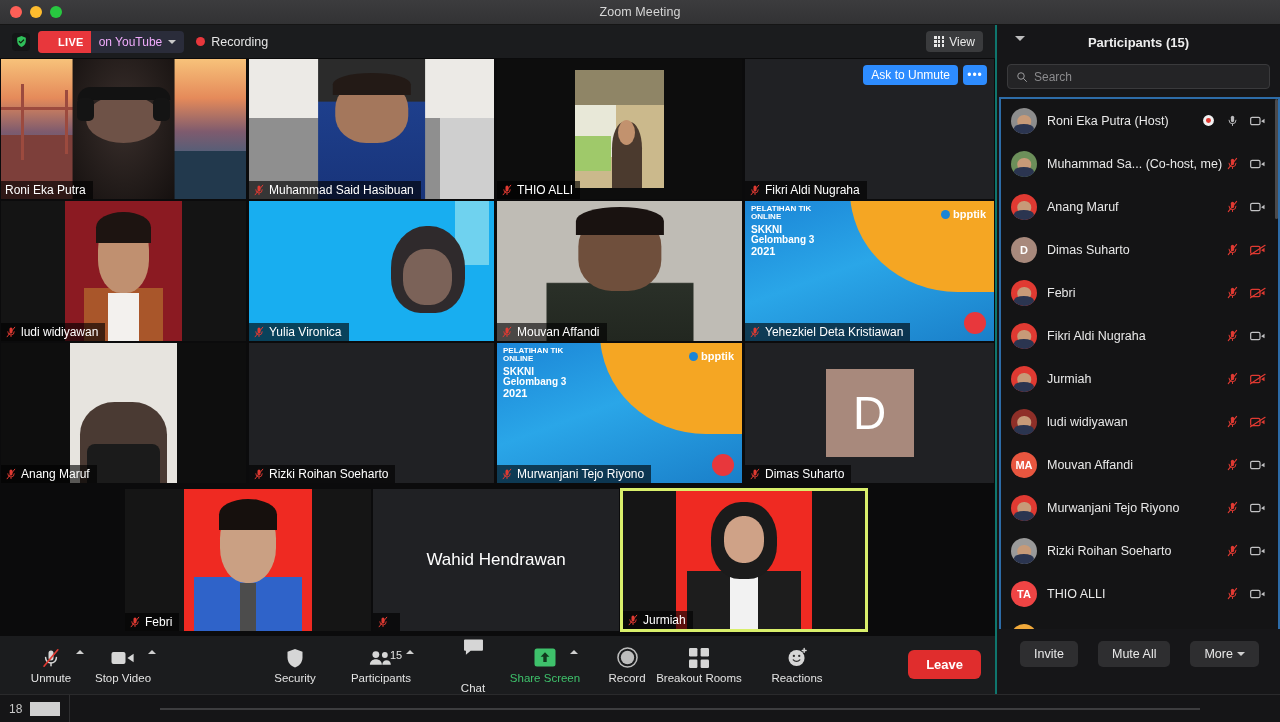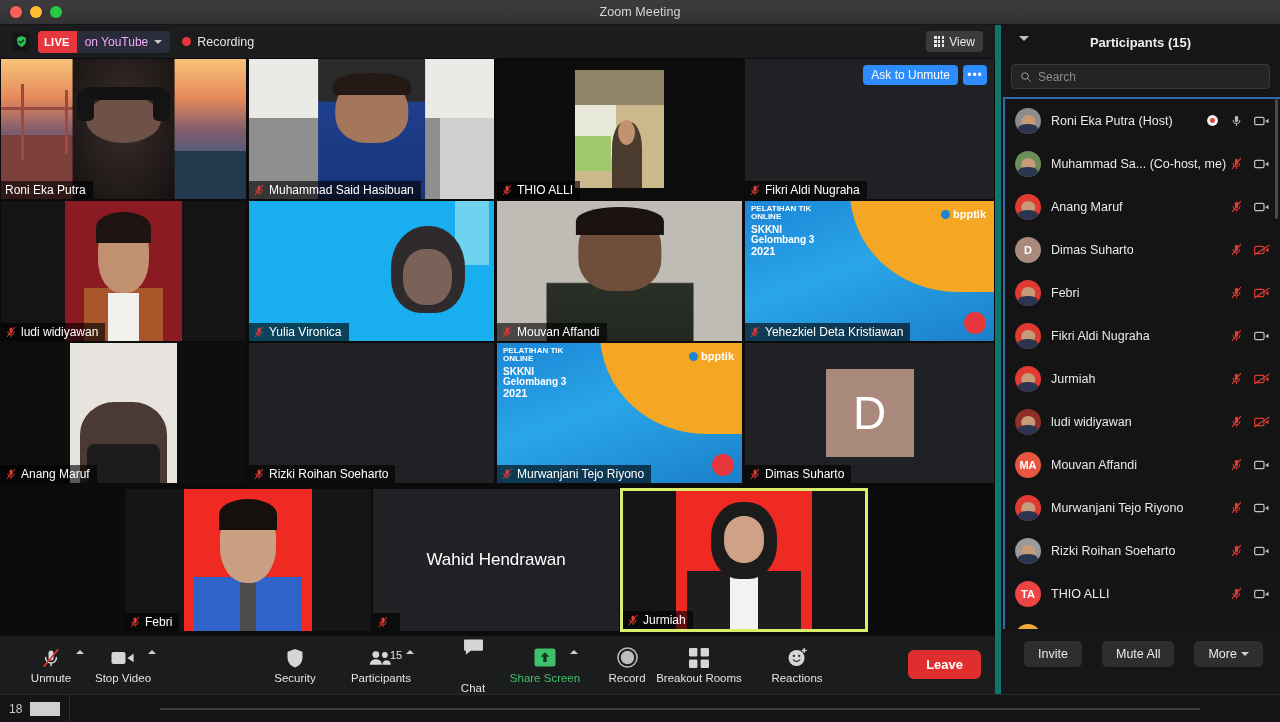--- a/index.html
+++ b/index.html
@@ -36,21 +36,21 @@
   .shield-ok {
     width: 18px; height: 18px; border-radius: 4px; background: #141516;
     display: flex; align-items: center; justify-content: center; margin-right: 8px;
   }
   .live-pill {
     display: flex; align-items: center; height: 22px;
     background: #2a2c3a; border-radius: 4px; overflow: hidden;
   }
   .live-badge {
     background: #e8373c; color: #fff; font-size: 11px; font-weight: bold;
-    padding: 4px 7px 4px 6px; letter-spacing: .3px; line-height: 14px;
+    padding: 4px 7px 4px 20px; letter-spacing: .3px; line-height: 14px;
   }
   .live-text { color: #f0abfc; font-size: 12px; padding: 0 6px 0 8px; }
   .caret-sm {
     width: 0; height: 0; border-left: 4px solid transparent; border-right: 4px solid transparent;
     border-top: 4px solid #c9c9c9; margin-right: 8px;
   }
   .rec-wrap { display: flex; align-items: center; margin-left: 12px; }
   .rec-dot { width: 9px; height: 9px; border-radius: 50%; background: #e8373c; margin-right: 6px; }
   .rec-text { color: #e5e5e5; font-size: 12.5px; }
   .view-btn {
@@ -132,21 +132,21 @@
   .tb-count { position: absolute; left: 46px; top: 13px; color: #e3e3e3; font-size: 11px; }
   .leave-btn {
     position: absolute; right: 14px; top: 14px; height: 29px; padding: 0 18px;
     background: #e02d2d; color: #fff; border-radius: 6px; font-size: 13px;
     font-weight: bold; display: flex; align-items: center;
   }
 
   
   .panel {
     position: absolute; left: 995px; top: 25px; width: 285px; height: 672px;
-    background: #161618; border-left: 6px solid #0f766e;
+    background: #161618; border-left: 2px solid #0f766e;
   }
   .panel-head {
     height: 34px; display: flex; align-items: center; justify-content: center;
     position: relative; color: #ededed; font-size: 13px; font-weight: bold;
   }
   .panel-collapse {
     position: absolute; left: 18px; top: 11px;
     width: 0; height: 0; border-left: 5px solid transparent;
     border-right: 5px solid transparent; border-top: 5px solid #bdbdbd;
   }

